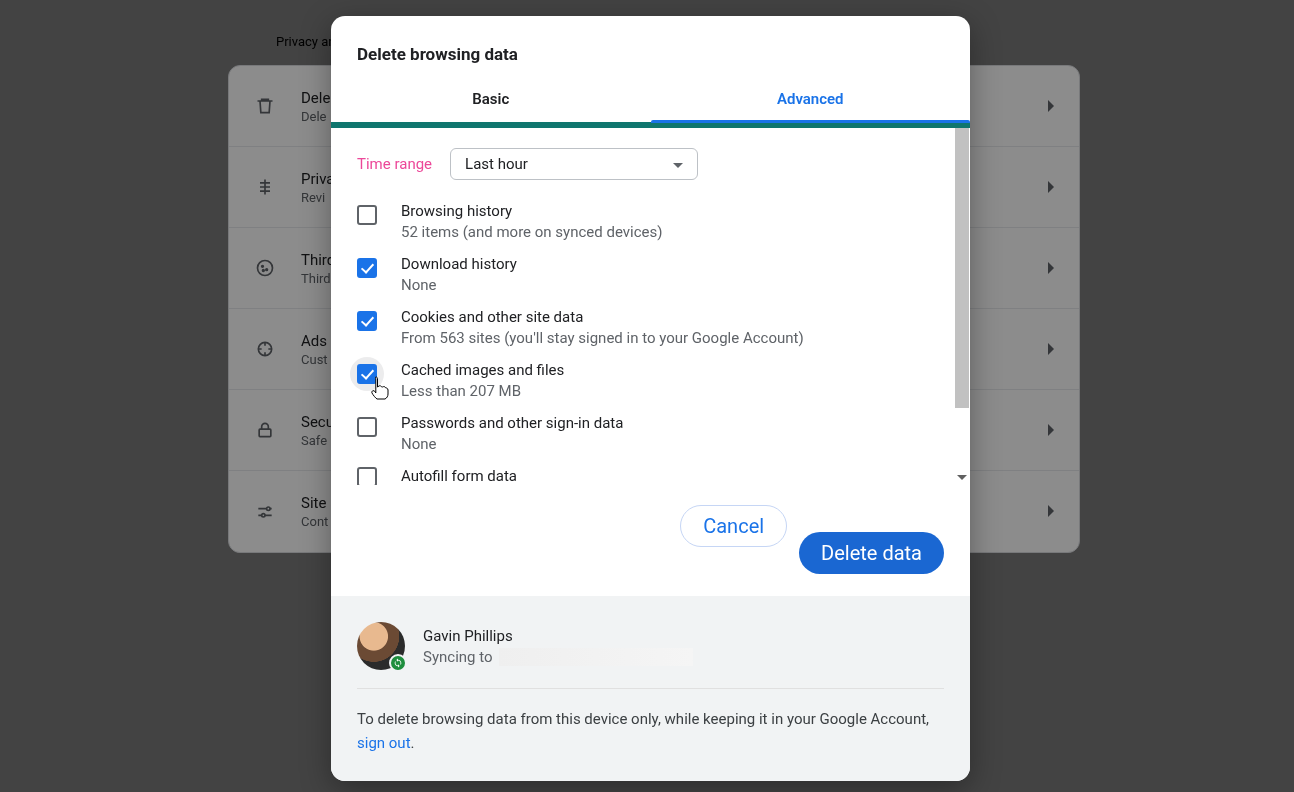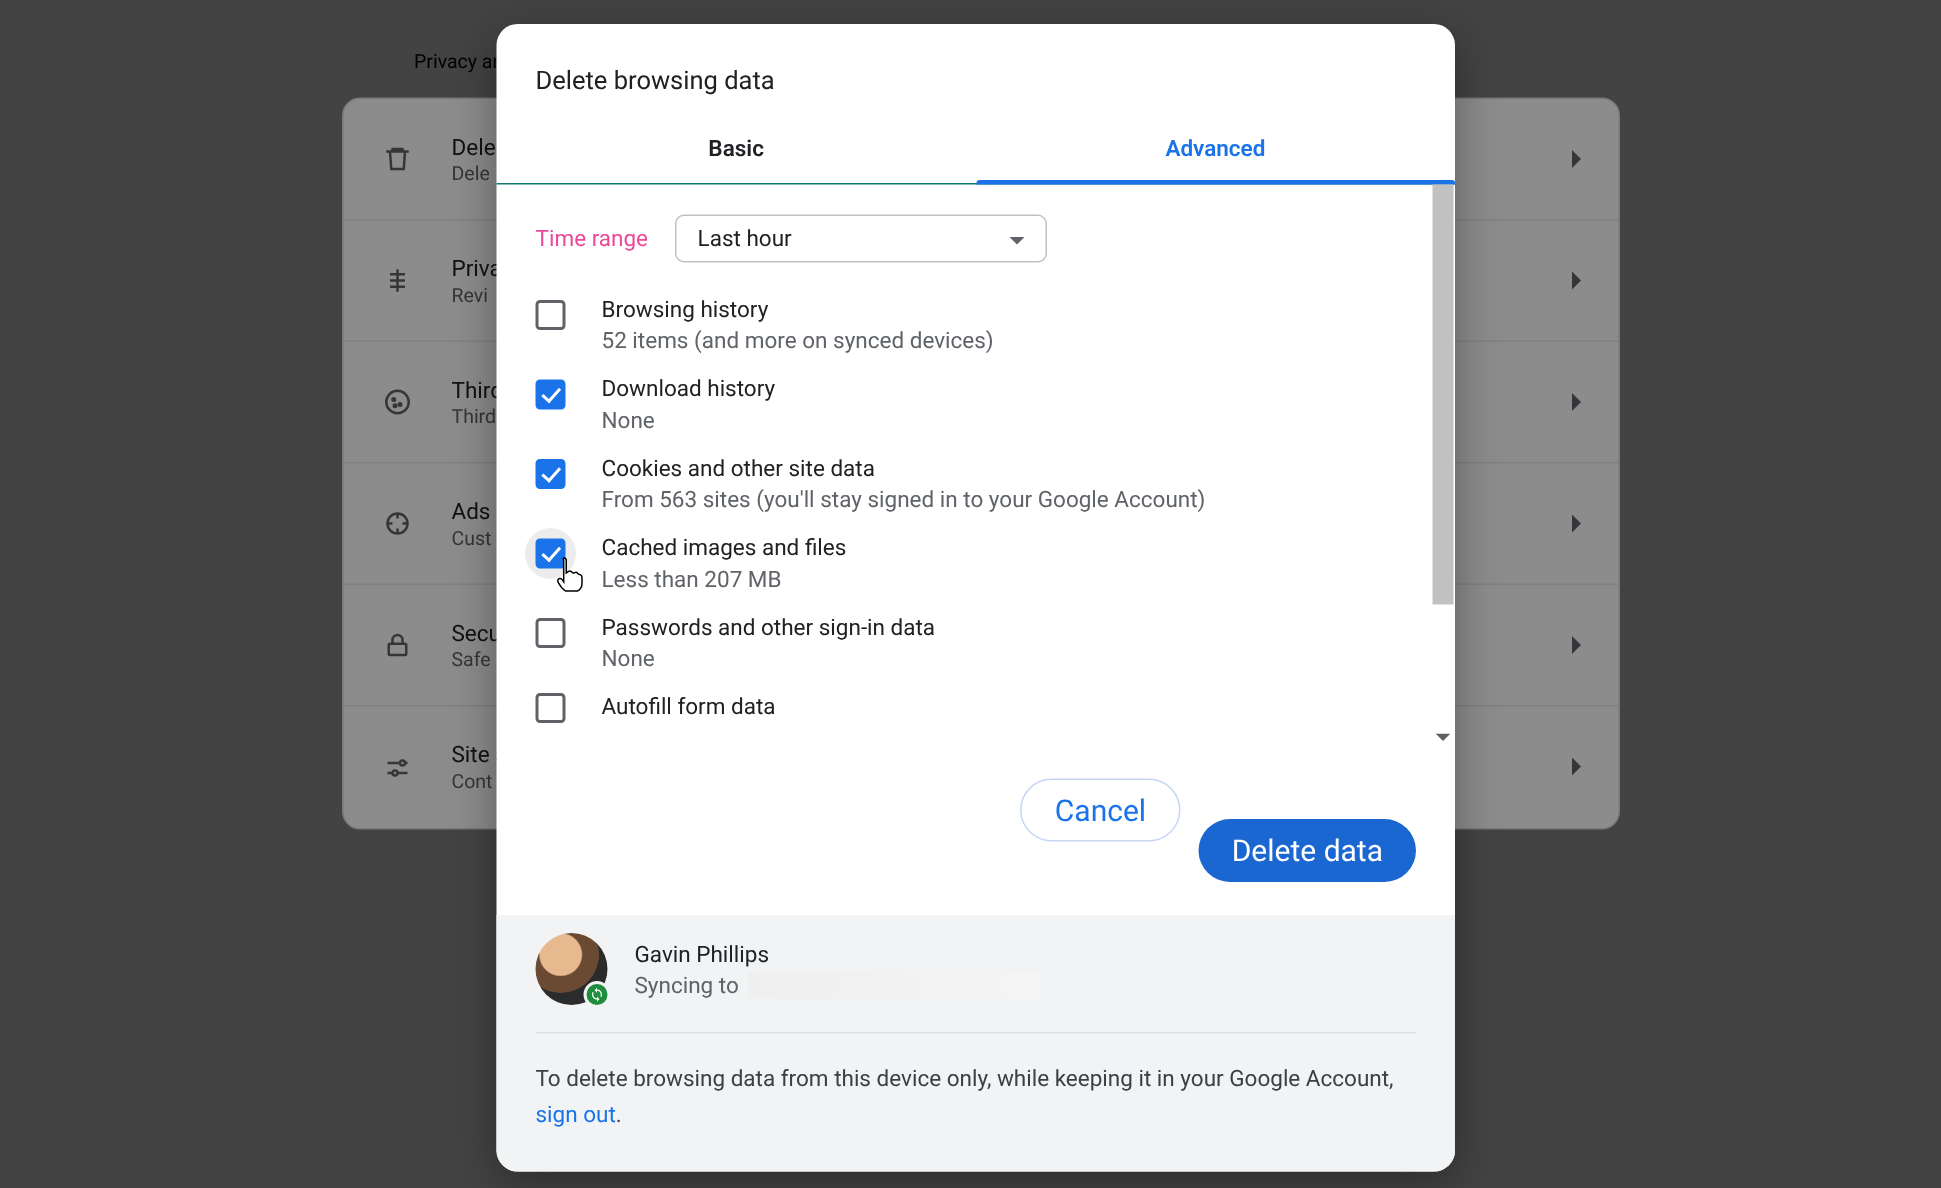--- a/index.html
+++ b/index.html
@@ -13,22 +13,22 @@
   .row:last-child { border-bottom:none; }
   .row .ricon { width:24px; height:24px; color:#5f6368; margin-right:24px; display:flex; align-items:center; justify-content:center;}
   .row .rtexts { display:flex; flex-direction:column; gap:2px; }
   .row .rtitle { font-size:15px; color:#202124; }
   .row .rsub { font-size:13px; color:#5f6368; }
   .row .chev { position:absolute; right:22px; color:#5f6368; }
   .overlay { position:absolute; inset:0; background:rgba(0,0,0,0.45); }
 
   
   .dialog { position:absolute; left:331px; top:16px; width:639px; height:765px; background:#fff; border-radius:14px; box-shadow:0 8px 30px rgba(0,0,0,0.35); display:flex; flex-direction:column; }
-  .dtitle { font-size:17px; color:#202124; padding:28px 26px 16px 26px; font-weight:400;}
-  .tabs { display:flex; border-bottom:1px solid #0f766e; position:relative; }
+  .dtitle { font-size:17px; color:#202124; padding:28px 26px 16px 26px; font-weight:700;}
+  .tabs { display:flex; border-bottom:6px solid #0f766e; position:relative; }
   .tab { flex:1; text-align:center; padding:10px 0 14px 0; font-size:15px; cursor:pointer; }
   .tab.basic { color:#202124; font-weight:600; }
   .tab.adv { color:#1a73e8; font-weight:600; }
   .tab-underline { position:absolute; left:50%; right:0; bottom:-1px; height:3px; background:#1a73e8; border-radius:2px 2px 0 0;}
   .pane { position:relative; flex:1; min-height:0; }
   .scroll { position:absolute; inset:0; overflow:hidden; padding:20px 26px 0 26px; }
   .scrollbar { position:absolute; right:1px; top:0; width:14px; height:280px; background:#c1c1c1; border-radius:0;}
   .scrolldown { position:absolute; right:1px; bottom:0; width:14px; height:14px; display:flex; align-items:center; justify-content:center; color:#606060;}
   .timerow { display:flex; align-items:center; gap:18px; margin-bottom:22px;}
   .timerow label { font-size:15px; color:#ec4899;}
@@ -40,21 +40,21 @@
   .checkbox.checked::after { content:""; position:absolute; left:5px; top:1px; width:5px; height:10px; border:solid #fff; border-width:0 2.5px 2.5px 0; transform:rotate(42deg); }
   .opt .texts { display:flex; flex-direction:column; gap:3px;}
   .opt .t1 { font-size:15px; color:#202124;}
   .opt .t2 { font-size:15px; color:#5f6368;}
   .halo { position:absolute; left:-7px; top:-4px; width:34px; height:34px; border-radius:50%; background:rgba(95,99,104,0.12); }
   .cursor { position:absolute; width:20px; height:26px; pointer-events:none;}
   .buttons { display:flex; justify-content:flex-end; gap:12px; padding:20px 26px 22px 0; }
   .btn { height:42px; border-radius:22px; padding:0 22px; display:flex; align-items:center; font-size:20px; font-weight:400; cursor:pointer; }
   .btn.cancel { background:#fff; border:1px solid #c6d6f5; color:#1a73e8; }
   .btn.delete { background:#1a67d2; color:#fff; border:none;margin-top:27px;}
-  .foot { background:#f1f3f4; border-radius:0 0 14px 14px; padding:12px 26px 26px 26px; margin-top:auto;}
+  .foot { background:#f1f3f4; border-radius:0 0 14px 14px; padding:26px 26px 26px 26px; margin-top:auto;}
   .sync { display:flex; align-items:center; gap:18px; padding-bottom:18px; border-bottom:1px solid #e0e0e0; margin-bottom:18px;}
   .avatar { width:48px; height:48px; border-radius:50%; background:radial-gradient(circle at 35% 30%, #e8b98f 0 30%, #6b4a34 32% 55%, #2b2b2b 56% 100%); position:relative; flex-shrink:0;}
   .badge { position:absolute; right:-2px; bottom:-2px; width:18px; height:18px; border-radius:50%; background:#1e8e3e; border:2px solid #f1f3f4; display:flex; align-items:center; justify-content:center;}
   .badge svg { width:10px; height:10px;}
   .sync .stexts { display:flex; flex-direction:column; gap:3px;}
   .sync .s1 { font-size:15px; color:#202124;}
   .sync .s2 { font-size:15px; color:#5f6368; display:flex; align-items:center; gap:6px;}
   .redact { display:inline-block; width:194px; height:18px; background:linear-gradient(90deg,#efefef,#f5f5f5); vertical-align:middle;}
   .footmsg { font-size:15px; color:#3c4043; line-height:1.6;}
   .footmsg a { color:#1a73e8; cursor:pointer;}

